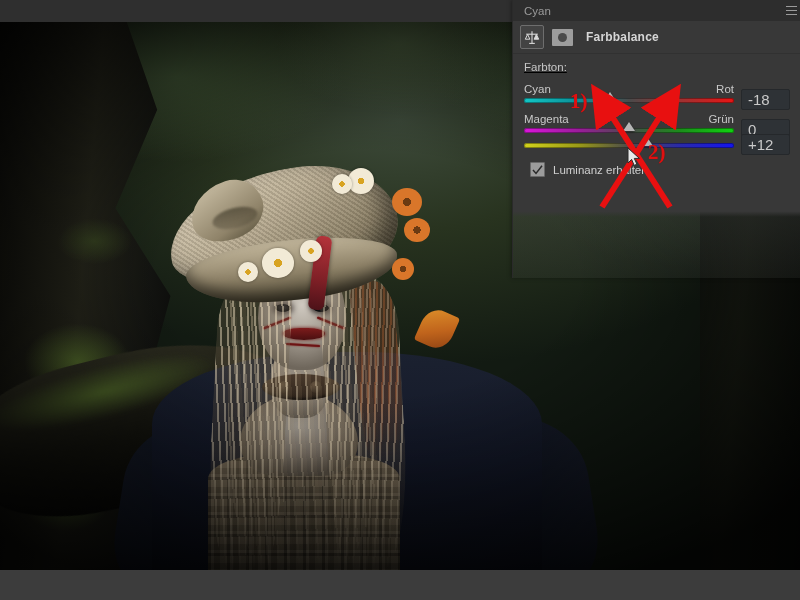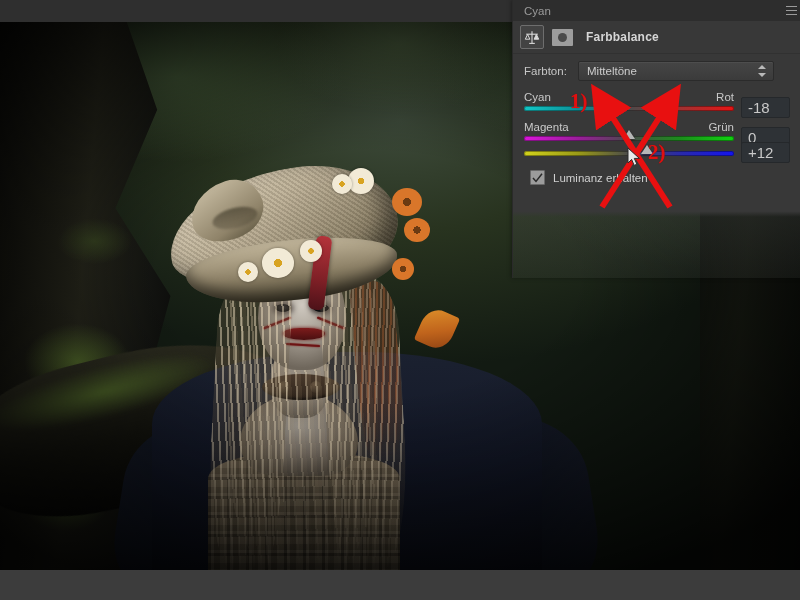--- a/index.html
+++ b/index.html
@@ -331,22 +331,23 @@
   #panel-title {
     margin-left:13px;
     font-size:12px; font-weight:bold; color:#d6d6d6;
     letter-spacing:.2px;
   }
 
   
   #panel-body { position:absolute; left:0; top:53px; width:288px; }
 
   .row-tone {
-    display:flex; align-items:center;
+    display:flex; align-items:flex-start;
     padding:8px 27px 0 11px;
+    text-decoration:underline;
   }
   .tone-label { font-size:11.5px; color:#c6c6c6; width:54px; }
   .tone-select {
     flex:1; height:18px;
     background: linear-gradient(180deg, #454545, #3b3b3b);
     border:1px solid #2b2b2b;
     border-radius:2px;
     display:flex; align-items:center;
     position:relative;
     box-shadow: inset 0 1px 0 rgba(255,255,255,.05);
@@ -522,27 +523,20 @@
       <div id="mask-icon">
         <div class="dot"></div>
       </div>
       <div id="panel-title">Farbbalance</div>
     </div>
 
     <div id="panel-body">
 
       <div class="row-tone">
         <div class="tone-label">Farbton:</div>
-        <div class="tone-select">
-          <span>Mitteltöne</span>
-          <div class="spinner">
-            <div class="up"></div>
-            <div class="dn"></div>
-          </div>
-        </div>
       </div>
 
       <div id="sliders">
 
         <div class="srow">
           <div class="srow-labels">
             <span>Cyan</span>
             <span>Rot</span>
           </div>
           <div class="track-wrap">

